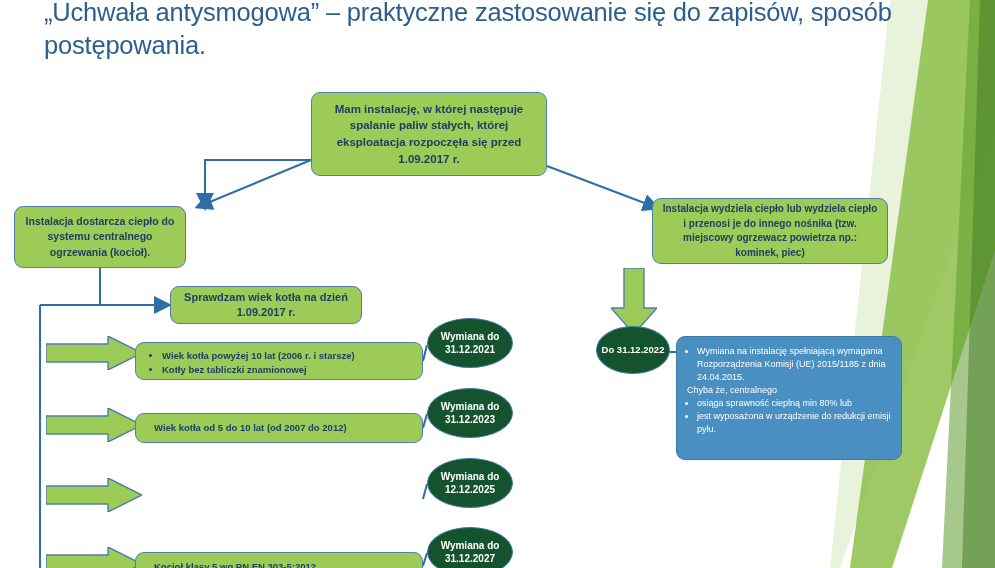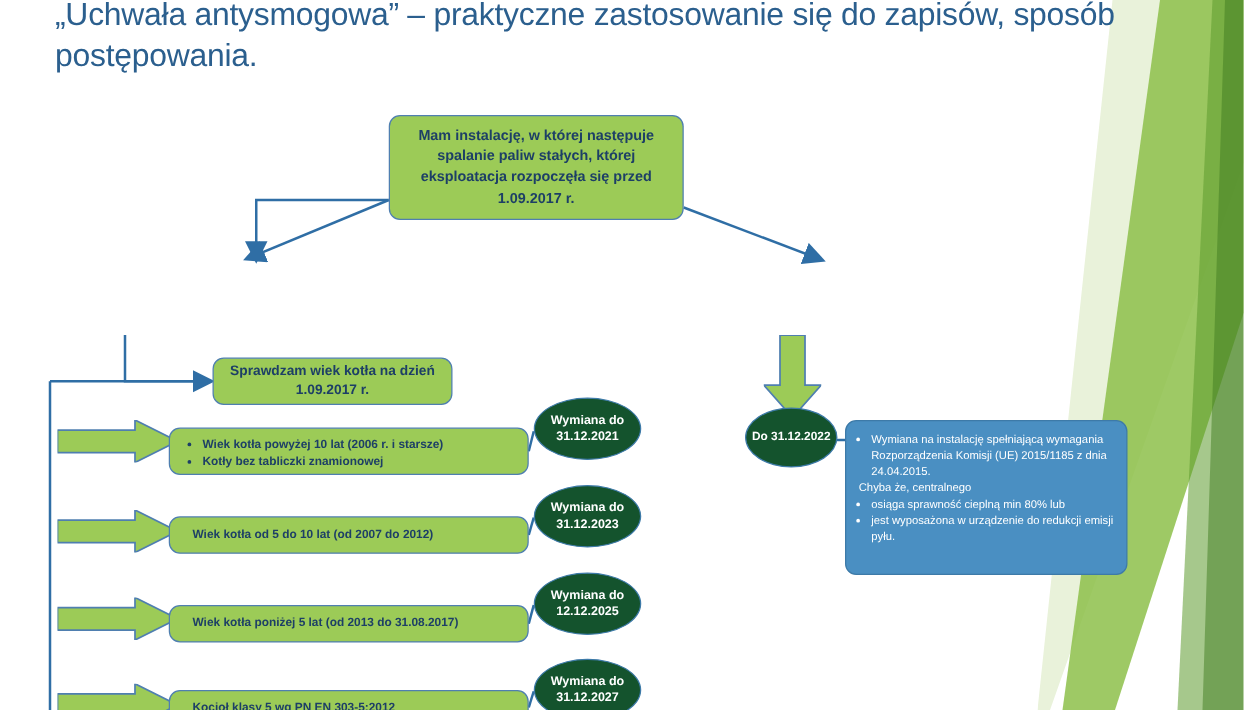--- a/index.html
+++ b/index.html
@@ -168,37 +168,40 @@
     <polygon points="0,8 62,8 62,0 96,17 62,34 62,26 0,26" fill="#9ccb57" stroke="#4f7fb0" stroke-width="1.4"></polygon>
   </svg>
   <svg class="fatarrow" style="left:611px;top:268px;" width="46" height="66">
     <polygon points="13,0 33,0 33,40 46,40 23,66 0,40 13,40" fill="#9ccb57" stroke="#4f7fb0" stroke-width="1.4"></polygon>
   </svg>
 
   <div class="box green" id="box-top">
     <span class="boxtext">Mam instalację, w której następuje spalanie paliw stałych, której eksploatacja rozpoczęła się przed 1.09.2017 r.</span>
   </div>
 
-
+  <div class="box green" id="box-left">
+    <span class="boxtext">Instalacja dostarcza ciepło do systemu centralnego ogrzewania (kocioł).</span>
+  </div>
+
+  <div class="box green" id="box-right">
+    <span class="boxtext">Instalacja wydziela ciepło lub wydziela ciepło i przenosi je do innego nośnika (tzw. miejscowy ogrzewacz powietrza np.: kominek, piec)</span>
+  </div>
 
   <div class="box green" id="box-check">
     <span class="boxtext">Sprawdzam wiek kotła na dzień 1.09.2017 r.</span>
   </div>
 
   <div class="rowbox" id="row1">
     <ul>
       <li>Wiek kotła powyżej 10 lat (2006 r. i starsze)</li>
       <li>Kotły bez tabliczki znamionowej</li>
     </ul>
   </div>
   <div class="rowbox" id="row2">
     <span class="single">Wiek kotła od 5 do 10 lat (od 2007 do 2012)</span>
-  </div>
-  <div class="rowbox" id="row3">
-    <span class="single">Wiek kotła poniżej 5 lat (od 2013 do 31.08.2017)</span>
   </div>
   <div class="rowbox" id="row4">
     <span class="single">Kocioł klasy 5 wg PN EN 303-5:2012</span>
   </div>
 
   <div class="pill" id="pill1">Wymiana do 31.12.2021</div>
   <div class="pill" id="pill2">Wymiana do 31.12.2023</div>
   <div class="pill" id="pill3">Wymiana do 12.12.2025</div>
   <div class="pill" id="pill4">Wymiana do 31.12.2027</div>
   <div class="pill" id="pill-do">Do 31.12.2022</div>

